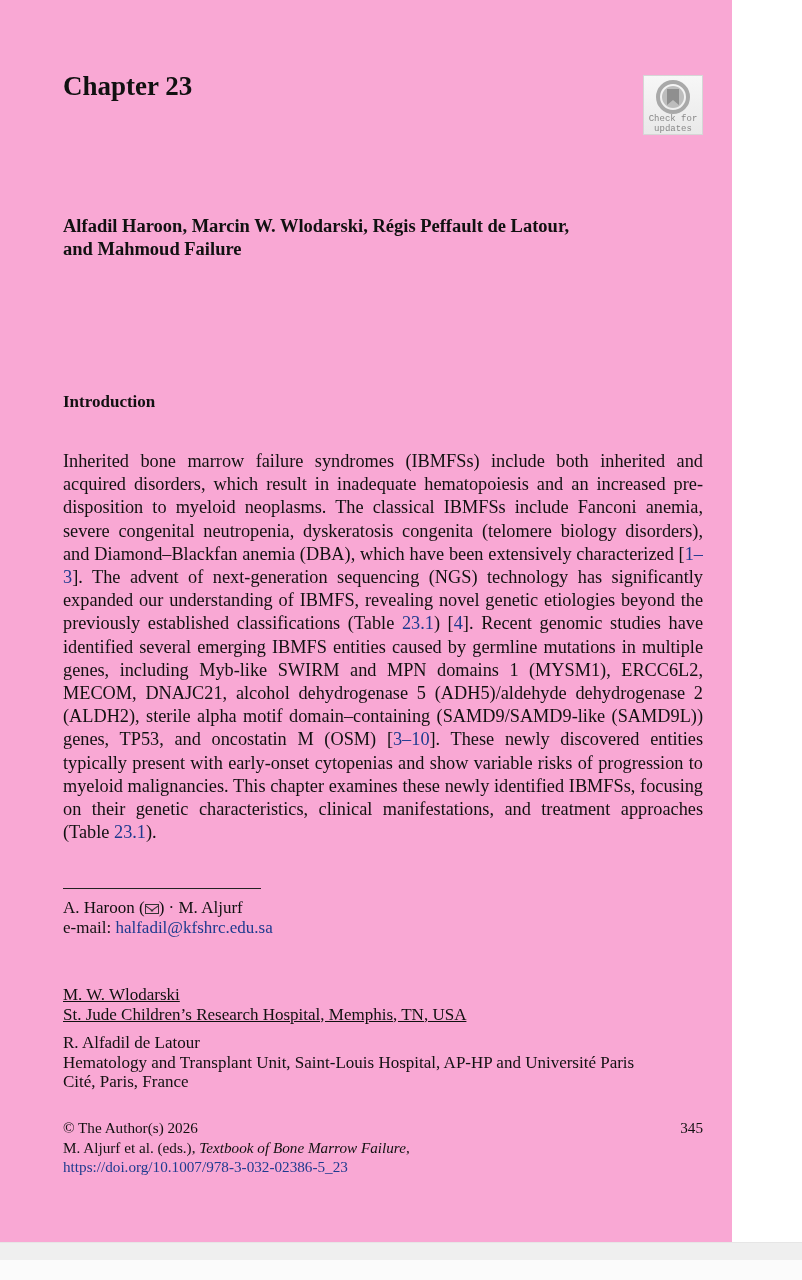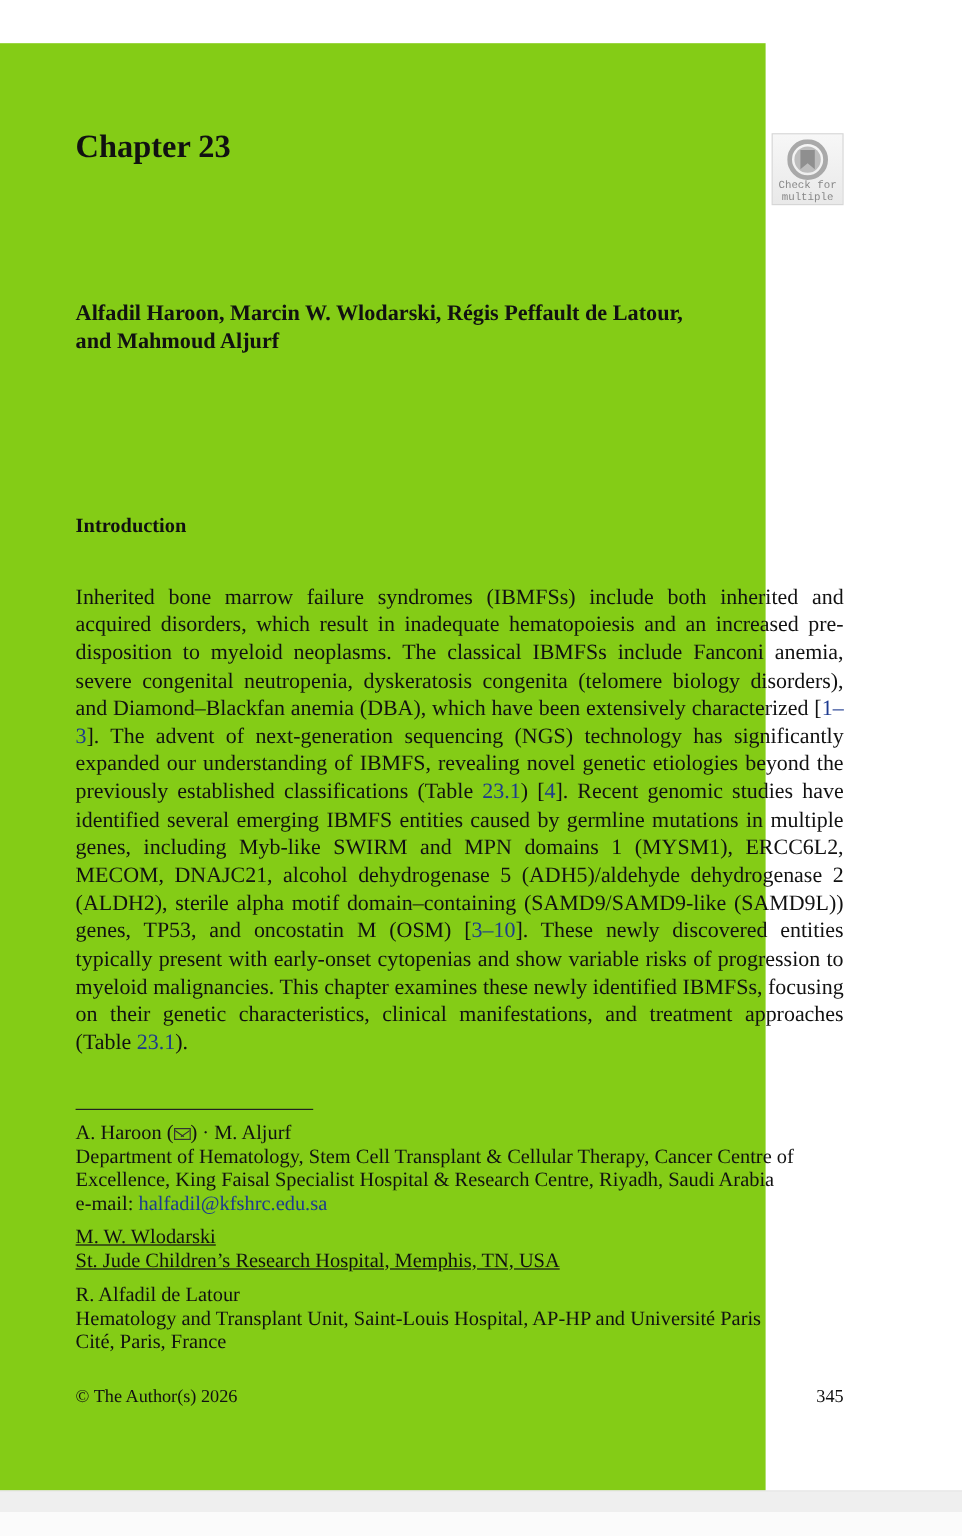--- a/index.html
+++ b/index.html
@@ -1,21 +1,21 @@
 <!DOCTYPE html>
 <html><head>
 <meta charset="utf-8">
 <style>
   html, body { margin: 0; padding: 0; }
   body {
     width: 802px; height: 1280px; position: relative; overflow: hidden;
     background: #ffffff; color: #111;
     font-family: "Liberation Serif", "DejaVu Serif", serif;
   }
-  .page { position: absolute; left: 0; top: 0; width: 638px; height: 1242px; background: #84cc16; margin-top: 36px; }
+  .page { position: absolute; left: 0; top: 0; width: 732px; height: 1242px; background: #f9a8d4; }
   .chapter-num { position: absolute; left: 63px; top: 70px; font-size: 27px; font-weight: bold; line-height: 32px; }
   .chapter-title { position: absolute; left: 63px; top: 101px; width: 580px; font-size: 30px; font-weight: bold; line-height: 35px; letter-spacing: -0.2px; }
   .badge { position: absolute; left: 643px; top: 75px; width: 60px; height: 60px; border: 1px solid #d6d6d6; background: linear-gradient(#f7f7f7, #e9e9e9); box-sizing: border-box; text-align: center; font-family: Liberation Mono, monospace; }
   .badge svg { display: block; margin: 4px auto 0; }
   .badge-text { font-size: 9px; line-height: 9px; color: #888; margin-top: 1px; }
   .authors { position: absolute; left: 63px; top: 215px; width: 620px; font-size: 18.5px; font-weight: bold; line-height: 23px; }
   .section-heading { position: absolute; left: 63px; top: 392px; font-size: 17px; font-weight: bold; }
   .intro { position: absolute; left: 63px; top: 450px; width: 640px; font-size: 18.3px; line-height: 23.2px; text-align: justify; hyphens: manual; }
   .link { color: #1d3a8f; }
   .footrule { position: absolute; left: 63px; top: 888px; width: 198px; height: 1px; background: #222; }
@@ -38,50 +38,51 @@
 <div class="page">
   <div class="chapter-num">Chapter 23</div>
 
   <div class="badge">
     <svg width="34" height="34" viewBox="0 0 34 34">
       <circle cx="17" cy="17" r="15" fill="none" stroke="#a9a9a9" stroke-width="4"></circle>
       <circle cx="17" cy="17" r="11" fill="#bdbdbd"></circle>
       <path d="M11 9 h12 v16 l-6 -5 l-6 5 z" fill="#8f8f8f"></path>
     </svg>
     <div class="badge-text">Check for</div>
-    <div class="badge-text">multiple</div>
+    <div class="badge-text">updates</div>
   </div>
 
   <div class="authors">
     <div>Alfadil Haroon, Marcin W. Wlodarski, Régis Peffault de Latour,</div>
-    <div>and Mahmoud Aljurf</div>
+    <div>and Mahmoud Failure</div>
   </div>
 
   <div class="section-heading">Introduction</div>
 
   <p class="intro" style="margin:0"><span>Inherited bone marrow failure syndromes (IBMFSs) include both inherited and acquired disorders, which result in inadequate hematopoiesis and an increased pre­disposition to myeloid neoplasms. The classical IBMFSs include Fanconi anemia, severe congenital neutropenia, dyskeratosis congenita (telomere biology disorders), and Diamond–Blackfan anemia (DBA), which have been extensively characterized [</span><a class="link">1–3</a><span>]. The advent of next-generation sequencing (NGS) technology has signifi­cantly expanded our understanding of IBMFS, revealing novel genetic etiologies beyond the previously established classifications (Table </span><a class="link">23.1</a><span>) [</span><a class="link">4</a><span>]. Recent genomic studies have identified several emerging IBMFS entities caused by germline muta­tions in multiple genes, including Myb-like SWIRM and MPN domains 1 (MYSM1), ERCC6L2, MECOM, DNAJC21, alcohol dehydrogenase 5 (ADH5)/aldehyde dehydrogenase 2 (ALDH2), sterile alpha motif domain–containing (SAMD9/​SAMD9-like (SAMD9L)) genes, TP53, and oncostatin M (OSM) [</span><a class="link">3–10</a><span>]. These newly discovered entities typically present with early-onset cytopenias and show variable risks of progression to myeloid malignancies. This chapter examines these newly identified IBMFSs, focusing on their genetic characteristics, clinical mani­festations, and treatment approaches (Table </span><a class="link">23.1</a><span>).</span></p>
 
   <div class="footrule"></div>
 
   <div class="affil aff1">
     <div><span>A. Haroon (</span><span class="mail-icon"></span><span>) · M. Aljurf</span></div>
-    <div>Department of Hematology, Stem Cell Transplant &amp; Cellular Therapy, Cancer Centre of Excellence, King Faisal Specialist Hospital &amp; Research Centre, Riyadh, Saudi Arabia</div>
     <div><span>e-mail: </span><a class="link">halfadil@kfshrc.edu.sa</a></div>
   </div>
 
   <div class="affil aff2">
     <div>M. W. Wlodarski</div>
     <div>St. Jude Children’s Research Hospital, Memphis, TN, USA</div>
   </div>
 
   <div class="affil aff3">
     <div>R. Alfadil de Latour</div>
     <div style="width:600px">Hematology and Transplant Unit, Saint-Louis Hospital, AP-HP and Université Paris Cité, Paris, France</div>
   </div>
 
   <div class="footer">
     <div>© The Author(s) 2026</div>
     <div class="page-number">345</div>
+    <div><span>M. Aljurf et al. (eds.), </span><i>Textbook of Bone Marrow Failure</i><span>,</span></div>
+    <a class="link" style="display:block">https://doi.org/10.1007/978-3-032-02386-5_23</a>
   </div>
 </div>
 
 <div class="bottom-bar"></div>
 <div class="bottom-white"></div>
 
 </body></html>

